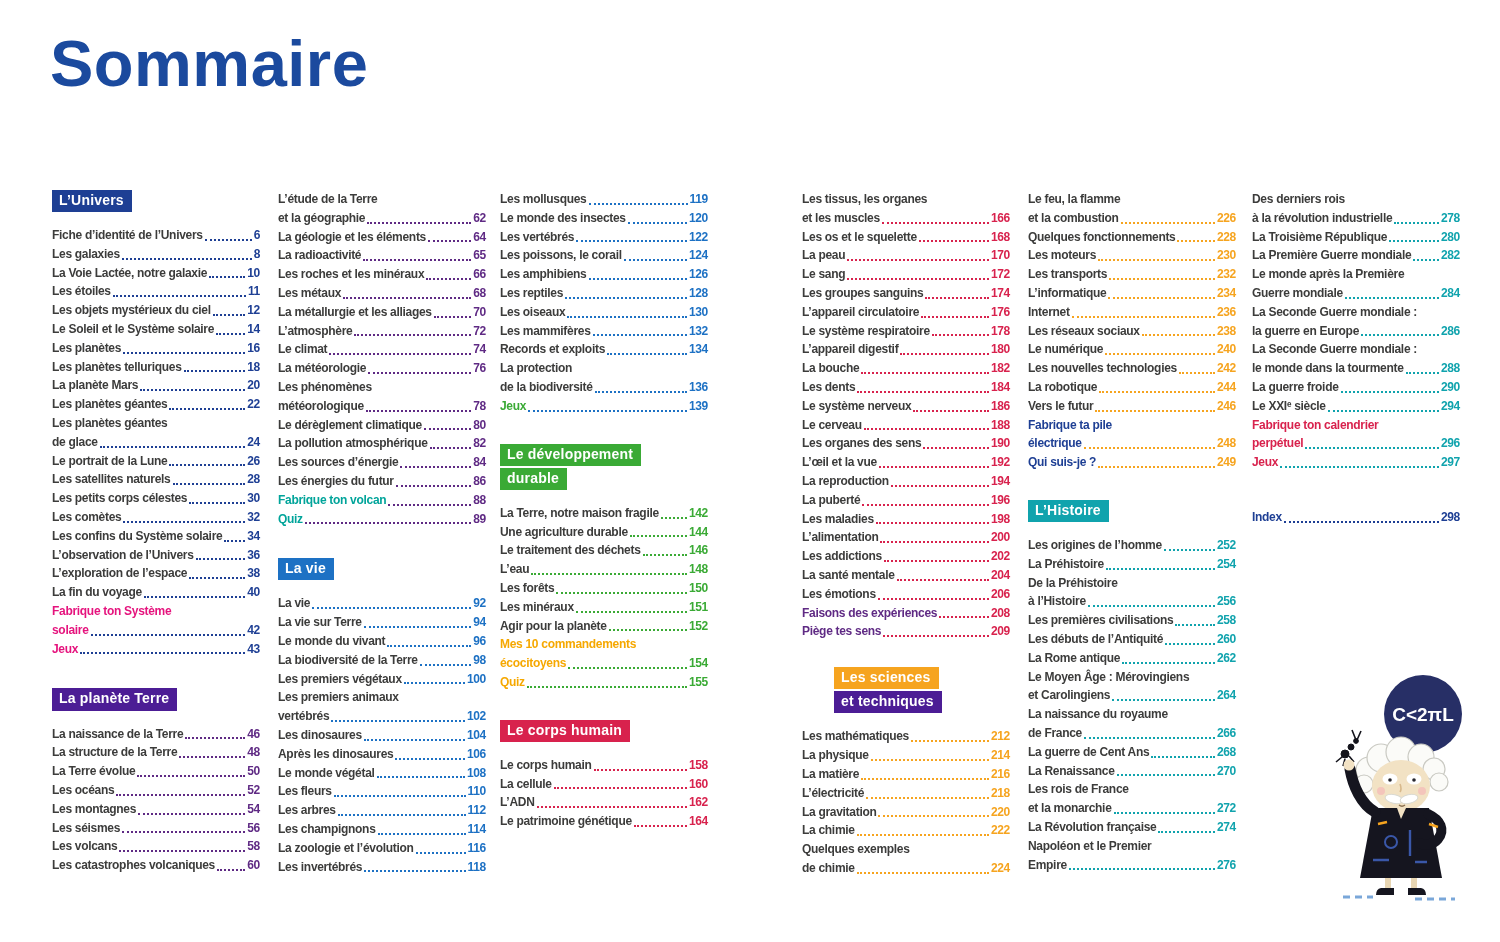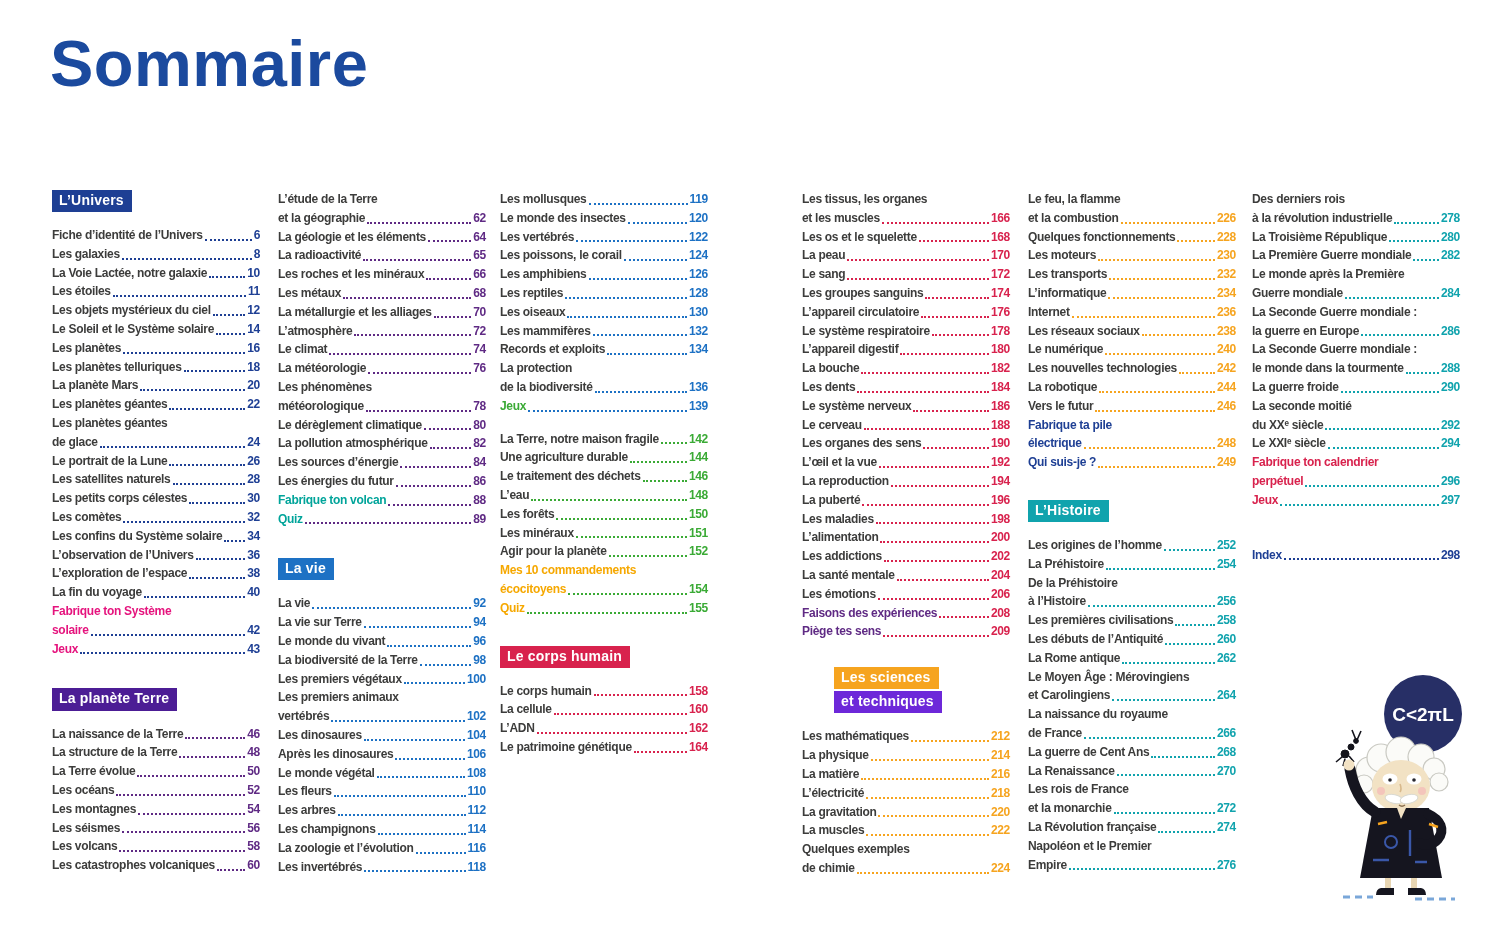--- a/index.html
+++ b/index.html
@@ -559,20 +559,24 @@
           </div>
         </div>
         <div class="entry" style="color: rgb(58, 170, 53);">
           <div class="row">
             <span class="lbl">Jeux</span>
             <span class="dots"></span>
             <span class="pg">139</span>
           </div>
         </div>
       </div>
+      <div class="hdr" style="margin-top: 28px;">
+        <div><span style="background: rgb(58, 170, 53);">Le développement</span></div>
+        <div><span style="background: rgb(58, 170, 53);">durable</span></div>
+      </div>
       <div class="entries" style="margin-top: 14px; --nc: #3aaa35;">
         <div class="entry">
           <div class="row">
             <span class="lbl">La Terre, notre maison fragile</span>
             <span class="dots"></span>
             <span class="pg">142</span>
           </div>
         </div>
         <div class="entry">
           <div class="row">
@@ -826,21 +830,21 @@
         <div class="entry" style="color: rgb(95, 42, 132);">
           <div class="row">
             <span class="lbl">Piège tes sens</span>
             <span class="dots"></span>
             <span class="pg">209</span>
           </div>
         </div>
       </div>
       <div class="hdr" style="margin-top: 26px; padding-left: 32px;">
         <div><span style="background: rgb(246, 164, 31);">Les sciences</span></div>
-        <div><span style="background: #6d28d9;">et techniques</span></div>
+        <div><span style="background: #4c1d95;">et techniques</span></div>
       </div>
       <div class="entries" style="margin-top: 14px; --nc: #f6a41f;">
         <div class="entry">
           <div class="row">
             <span class="lbl">Les mathématiques</span>
             <span class="dots"></span>
             <span class="pg">212</span>
           </div>
         </div>
         <div class="entry">
@@ -866,21 +870,21 @@
         </div>
         <div class="entry">
           <div class="row">
             <span class="lbl">La gravitation</span>
             <span class="dots"></span>
             <span class="pg">220</span>
           </div>
         </div>
         <div class="entry">
           <div class="row">
-            <span class="lbl">La muscles</span>
+            <span class="lbl">La chimie</span>
             <span class="dots"></span>
             <span class="pg">222</span>
           </div>
         </div>
         <div class="entry">
           <div class="pre">Quelques exemples</div>
           <div class="row">
             <span class="lbl">de chimie</span>
             <span class="dots"></span>
             <span class="pg">224</span>
@@ -1132,28 +1136,20 @@
             <span class="lbl">le monde dans la tourmente</span>
             <span class="dots"></span>
             <span class="pg">288</span>
           </div>
         </div>
         <div class="entry">
           <div class="row">
             <span class="lbl">La guerre froide</span>
             <span class="dots"></span>
             <span class="pg">290</span>
-          </div>
-        </div>
-        <div class="entry">
-          <div class="pre">La seconde moitié</div>
-          <div class="row">
-            <span class="lbl">du XXᵉ siècle</span>
-            <span class="dots"></span>
-            <span class="pg">292</span>
           </div>
         </div>
         <div class="entry">
           <div class="row">
             <span class="lbl">Le XXIᵉ siècle</span>
             <span class="dots"></span>
             <span class="pg">294</span>
           </div>
         </div>
         <div class="entry" style="color: rgb(216, 34, 77);">

